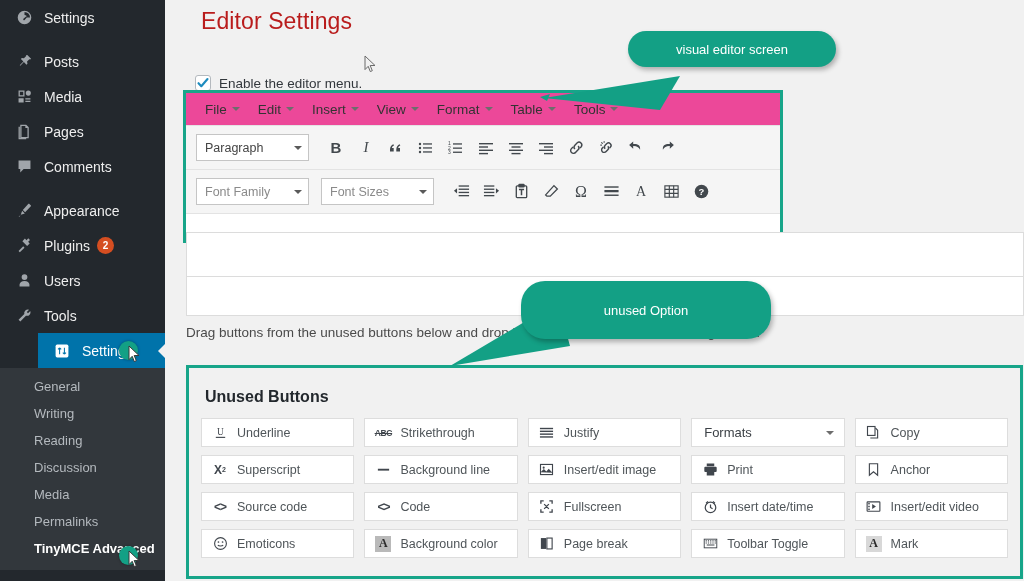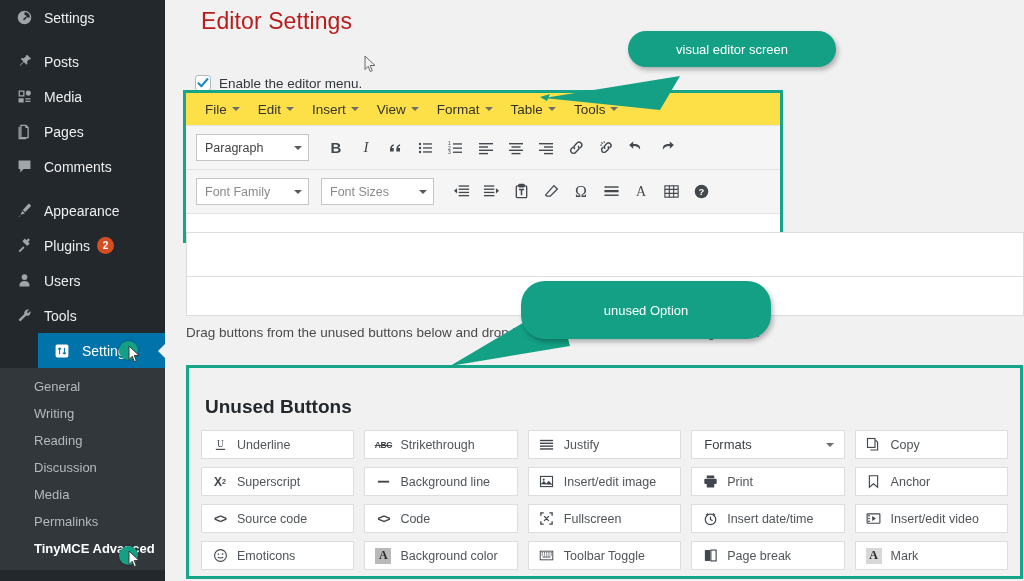--- a/index.html
+++ b/index.html
@@ -86,21 +86,21 @@
 
   
   #editor-panel {
     position: absolute; left: 183px; top: 90px;
     width: 600px;
     border: 3px solid #17a589;
     background: #f5f5f5;
   }
   .mce-menubar {
     display: flex; align-items: center; height: 33px;
-    background: #fde047; border-bottom: 1px solid #e3e3e3;
+    background: #ec4899; border-bottom: 1px solid #e3e3e3;
     padding-left: 10px;
   }
   .mce-menu-btn {
     display: flex; align-items: center; gap: 5px;
     padding: 3px 9px; font-size: 13.5px; color: #333;
   }
   .caret {
     width: 0; height: 0; border-left: 4px solid transparent;
     border-right: 4px solid transparent; border-top: 4px solid #6d6d6d;
     display: inline-block;
@@ -138,22 +138,22 @@
 
   
   #unused-panel {
     position: absolute; left: 186px; top: 365px;
     width: 837px; height: 214px;
     border: 3px solid #17a589;
     background: #f1f1f1;
     padding: 10px 12px;
   }
   #unused-title {
-    font-size: 19px; font-weight: bold; color: #23282d;
-    margin: 18px 0 12px 4px;
+    font-size: 16px; font-weight: bold; color: #23282d;
+    margin: 10px 0 12px 4px;
   }
   #unused-grid {
     display: grid;
     grid-template-columns: repeat(5, 1fr);
     gap: 8px 10px;
   }
   .ub {
     height: 29px; background: #fff; border: 1px solid #ddd;
     display: flex; align-items: center; padding: 0 8px;
     font-size: 12.5px; color: #4f5559;
@@ -678,36 +678,36 @@
 
     <div class="ub">
       <span class="ub-icon">
         <span class="ico-box">A</span>
       </span>
       <span class="ub-label">Background color</span>
     </div>
 
     <div class="ub">
       <span class="ub-icon">
+        <svg width="15" height="15" viewBox="0 0 16 16" fill="currentColor">
+            <rect x="2" y="2.2" width="5.6" height="11.6"></rect>
+            <rect x="8.4" y="2.2" width="5.6" height="11.6" fill="none" stroke="currentColor" stroke-width="1.2"></rect>
+          </svg>
+      </span>
+      <span class="ub-label">Page break</span>
+    </div>
+
+    <div class="ub">
+      <span class="ub-icon">
         <svg width="15" height="15" viewBox="0 0 16 16" fill="none" stroke="currentColor" stroke-width="1">
             <rect x="1.3" y="3.4" width="13.4" height="9.2"></rect>
             <path d="M2.8 5.2h1.3M5.2 5.2h1.3M7.6 5.2h1.3M10 5.2h1.3M12.4 5.2h1.3M2.8 7.4h1.3M5.2 7.4h1.3M7.6 7.4h1.3M10 7.4h1.3M12.4 7.4h1.3M4 9.6h8.2" stroke-width="1.2"></path>
           </svg>
       </span>
       <span class="ub-label">Toolbar Toggle</span>
-    </div>
-
-    <div class="ub">
-      <span class="ub-icon">
-        <svg width="15" height="15" viewBox="0 0 16 16" fill="currentColor">
-            <rect x="2" y="2.2" width="5.6" height="11.6"></rect>
-            <rect x="8.4" y="2.2" width="5.6" height="11.6" fill="none" stroke="currentColor" stroke-width="1.2"></rect>
-          </svg>
-      </span>
-      <span class="ub-label">Page break</span>
     </div>
 
     <div class="ub">
       <span class="ub-icon">
         <span class="ico-box" style="background:#d8d8d8;">A</span>
       </span>
       <span class="ub-label">Mark</span>
     </div>
 
   </div>

